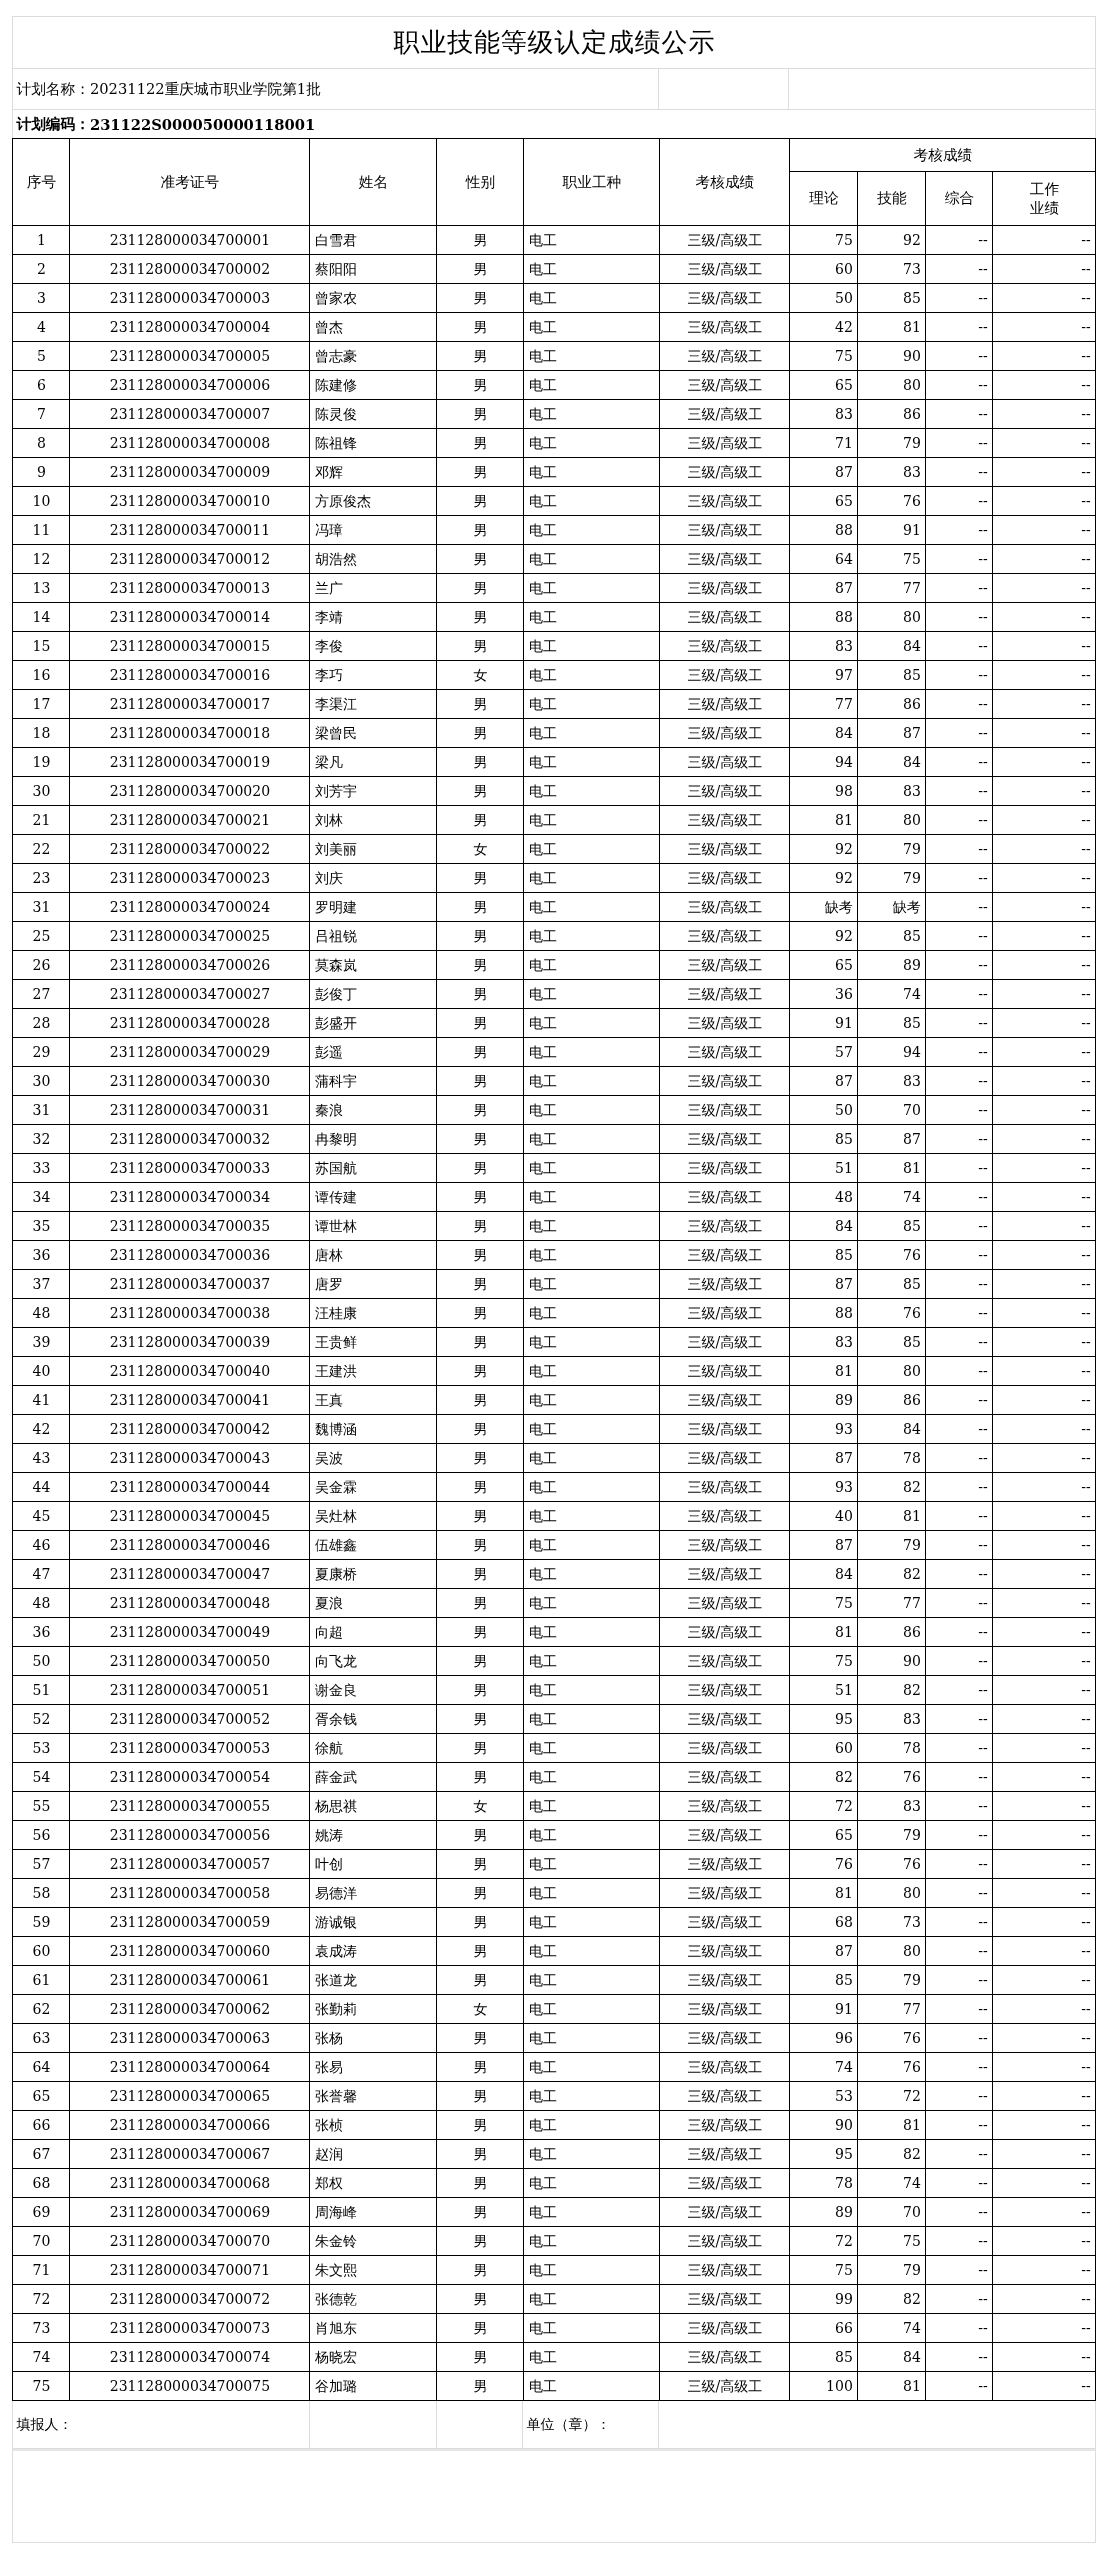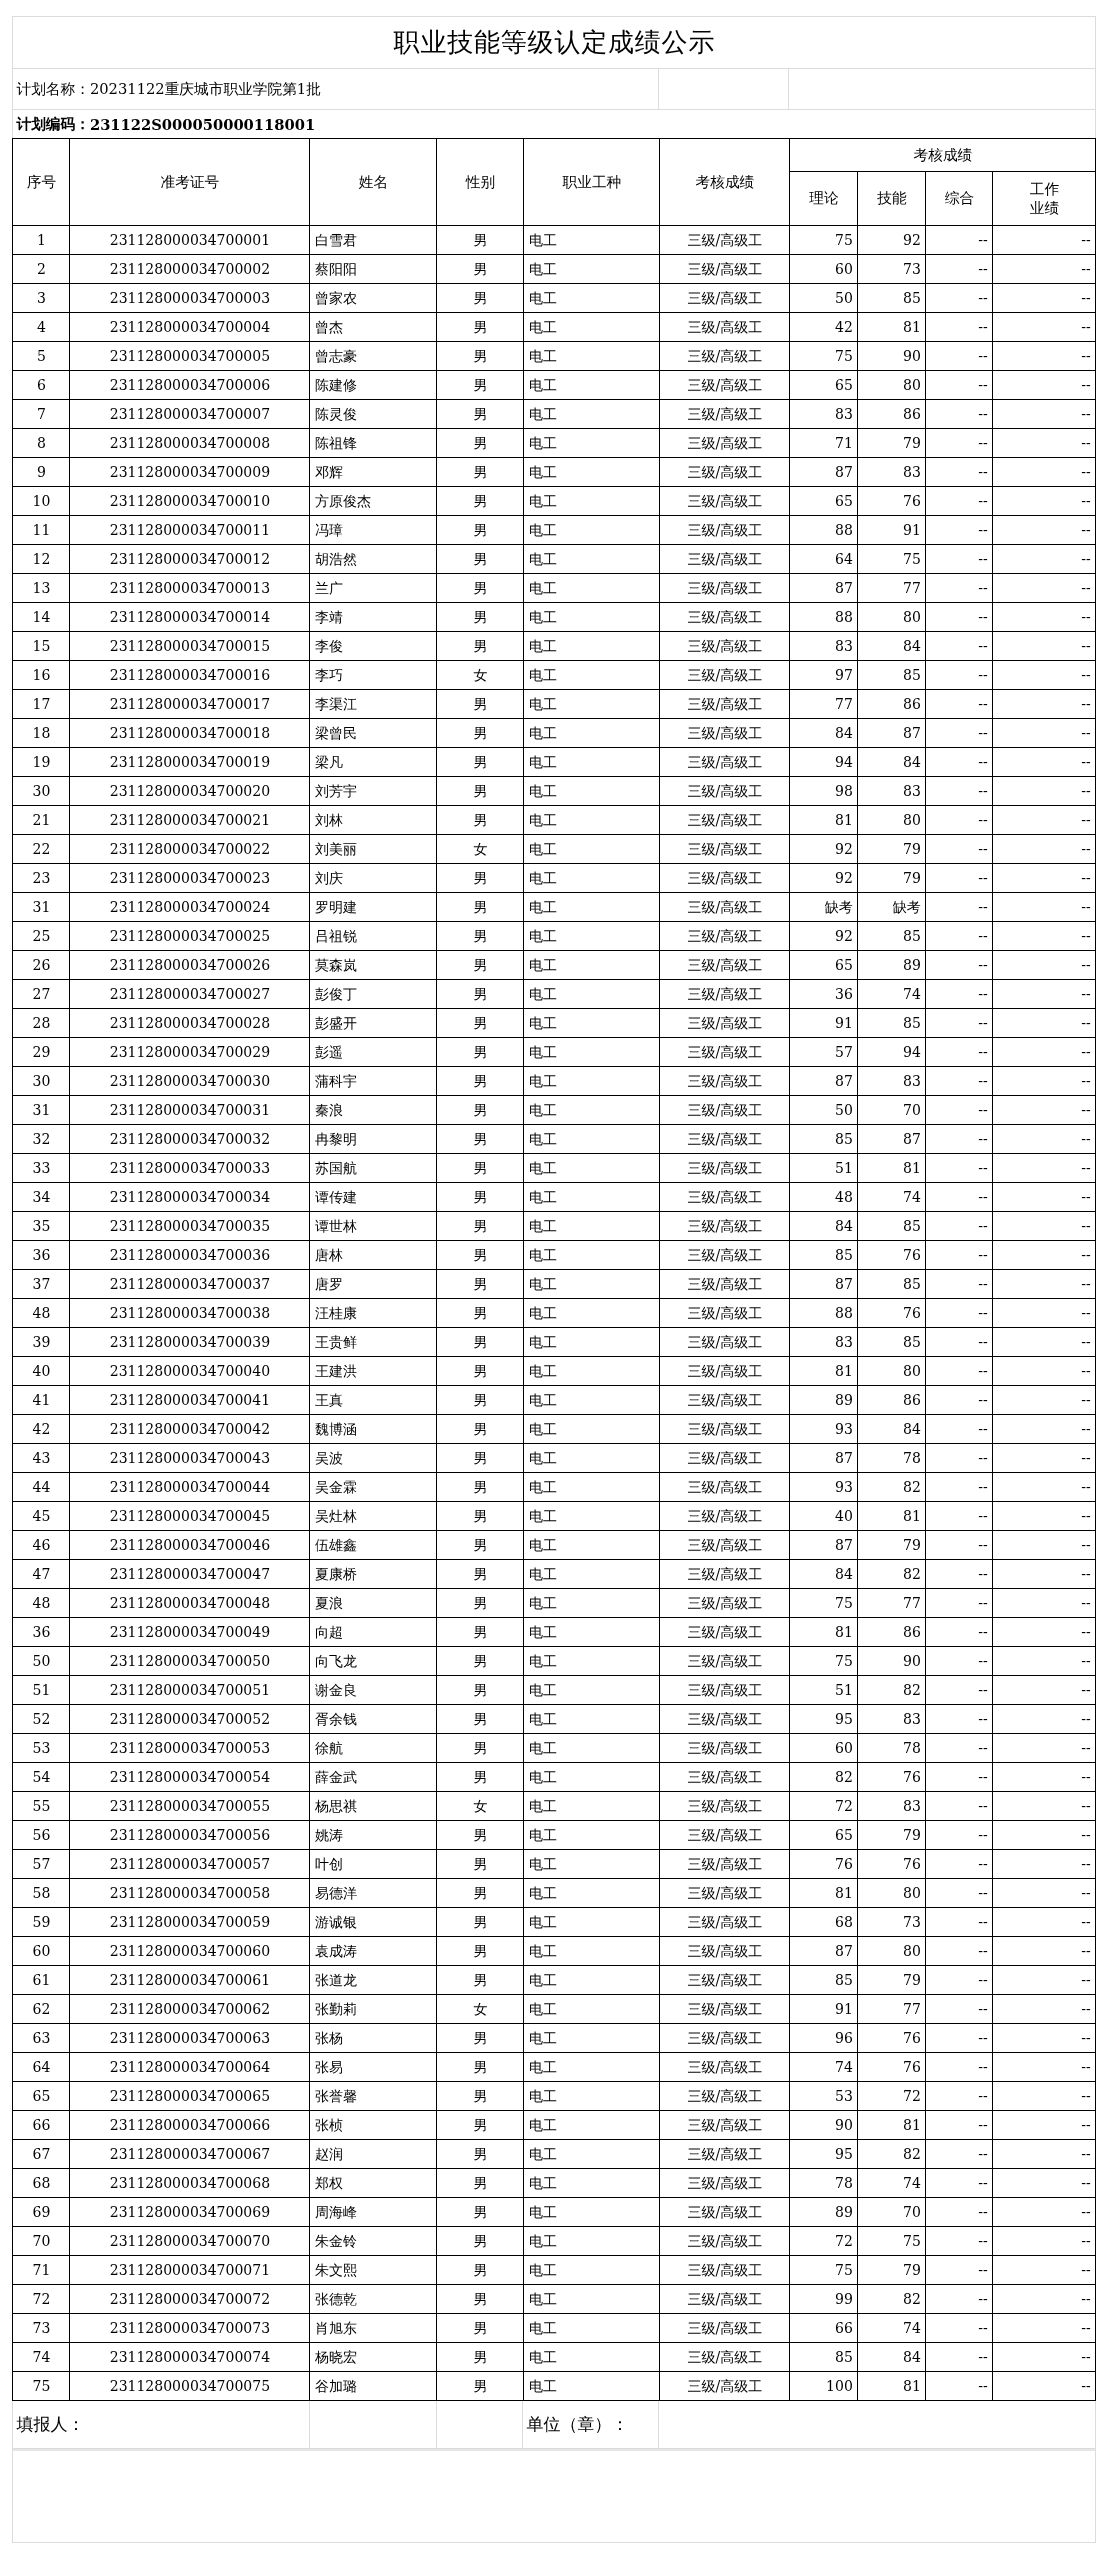--- a/index.html
+++ b/index.html
@@ -9,21 +9,21 @@
   .meta-row { display: flex; border: 0.8px solid #dcdcdc; border-bottom: none; box-sizing: border-box; font-size: 14.7px; }
   .meta-row .cell { border-right: 0.8px solid #dcdcdc; display: flex; align-items: center; padding-left: 3.1px; box-sizing: border-box; }
   .meta-row .cell:last-child { border-right: none; font-weight: bold; }
   table.grid { border-collapse: collapse; width: 1084px; table-layout: fixed; }
   table.grid td, table.grid th { border: 1.5px solid #000; padding: 0; font-weight: normal; box-sizing: border-box; }
   table.grid th { font-size: 14.7px; text-align: center; vertical-align: middle; }
   table.grid td { font-size: 14px; height: 29px; line-height: 1; white-space: nowrap; overflow: hidden; }
   .c { text-align: center; }
   .l { text-align: left; padding-left: 4.6px !important; }
   .r { text-align: right; padding-right: 4.6px !important; }
-  .footer-row { display: flex; height: 48px; border: 0.8px solid #dcdcdc; border-top: none; box-sizing: border-box; font-size: 17px; }
+  .footer-row { display: flex; height: 48px; border: 0.8px solid #dcdcdc; border-top: none; box-sizing: border-box; font-size: 14px; }
   .footer-row .cell { border-right: 0.8px solid #dcdcdc; display: flex; align-items: center; padding-left: 3.1px; box-sizing: border-box; }
   .footer-row .cell:last-child { border-right: none; }
   .blank-area { height: 94px; border: 0.8px solid #dcdcdc; border-top: 2.3px solid #e6e6e6; box-sizing: border-box; }
 </style>
 </head>
 <body>
 
 <div class="sheet">
   <div class="title-row">职业技能等级认定成绩公示</div>
 

